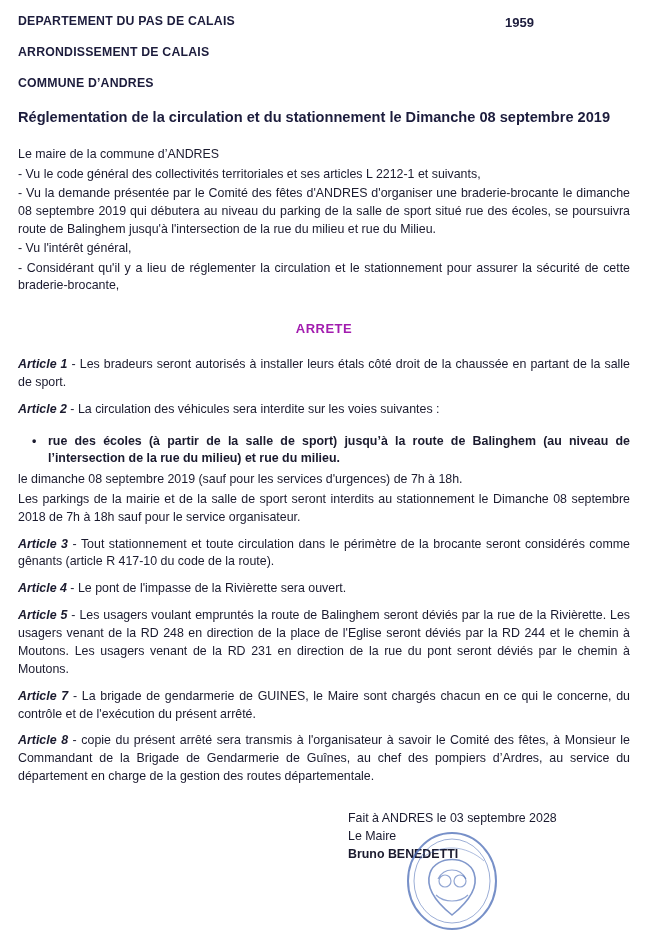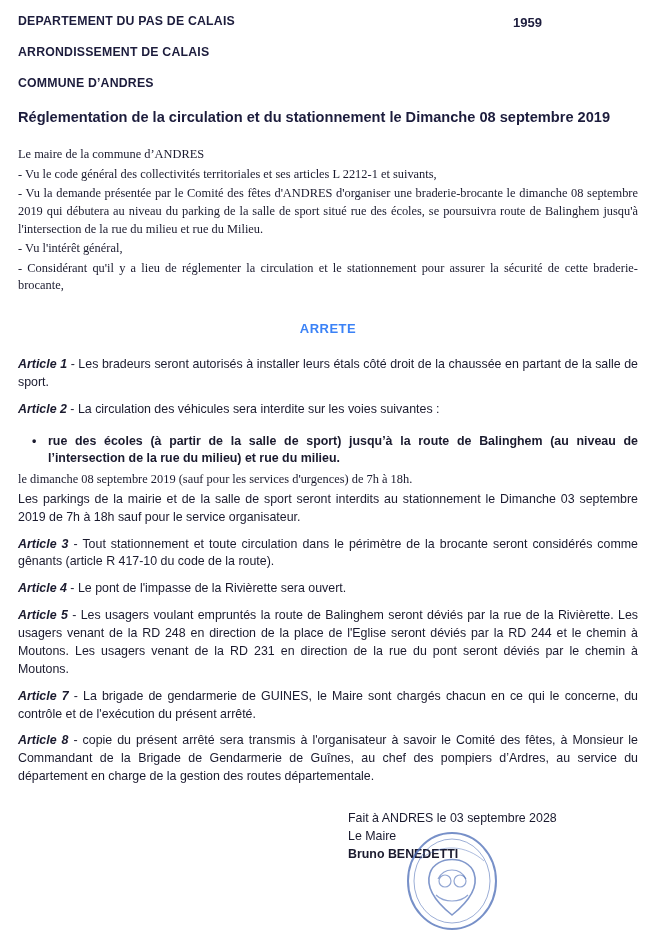--- a/index.html
+++ b/index.html
@@ -16,21 +16,21 @@
     overflow: hidden;
   }
   .page {
     position: relative;
     width: 650px;
     height: 941px;
     padding: 0;
     box-sizing: border-box;
   }
   .inner {
-    padding: 14px 12px 0 18px;
+    padding: 14px 20px 0 18px;
     box-sizing: border-box;
   }
   .header-line {
     font-size: 12.3px;
     font-weight: bold;
     letter-spacing: 0.2px;
     color: #1c1c3c;
     margin: 0 0 17px 0;
   }
   .header-row {
@@ -53,36 +53,35 @@
     margin: 13px 0 19px 0;
     text-align: justify;
     text-justify: inter-word;
   }
   .body-text {
     font-size: 12.4px;
     line-height: 1.42;
     text-align: justify;
     color: #1a1a2e;
     margin: 0 0 2px 0;
-    font-family: Liberation Serif, serif;
   }
   .para {
     font-size: 12.4px;
     line-height: 1.44;
     text-align: justify;
     color: #1a1a2e;
     margin: 0 0 9px 0;
   }
   .arrete {
     text-align: center;
     font-weight: bold;
     font-size: 13px;
     letter-spacing: 0.5px;
     margin: 26px 0 20px 0;
-    color: #3b82f6;
+    color: #a21caf;
   }
   .art-label {
     font-weight: bold;
     font-style: italic;
   }
   .bullet-line {
     font-size: 12.4px;
     line-height: 1.44;
     font-weight: bold;
     text-align: justify;
@@ -140,21 +139,21 @@
 
     <div class="para">
       <span class="art-label">Article 1</span><span> - </span><span>Les bradeurs seront autorisés à installer leurs étals côté droit de la chaussée en partant de la salle de sport.</span>
     </div>
 
     <div class="para tight">
       <span class="art-label">Article 2</span><span> - </span><span>La circulation  des véhicules sera interdite sur les voies suivantes :</span>
     </div>
     <div class="bullet-line">rue des écoles (à partir de la salle de sport) jusqu’à la route de Balinghem (au niveau de l’intersection de la rue du milieu) et rue du milieu.</div>
     <div class="body-text"> le dimanche 08 septembre 2019 (sauf pour les services d'urgences) de 7h à 18h.</div>
-    <div class="para">Les parkings de la mairie et de la salle de sport seront interdits au stationnement le Dimanche 03 septembre 2019 de 7h à 18h sauf pour le service organisateur.</div>
+    <div class="para">Les parkings de la mairie et de la salle de sport seront interdits au stationnement le Dimanche 08 septembre 2018 de 7h à 18h sauf pour le service organisateur.</div>
 
     <div class="para">
       <span class="art-label">Article 3</span><span> - </span><span>Tout stationnement et toute circulation dans le périmètre de la brocante seront considérés comme gênants (article R 417-10 du code de la route).</span>
     </div>
 
     <div class="para">
       <span class="art-label">Article 4</span><span> - </span><span>Le pont de l'impasse de la Rivièrette sera ouvert.</span>
     </div>
 
     <div class="para">

